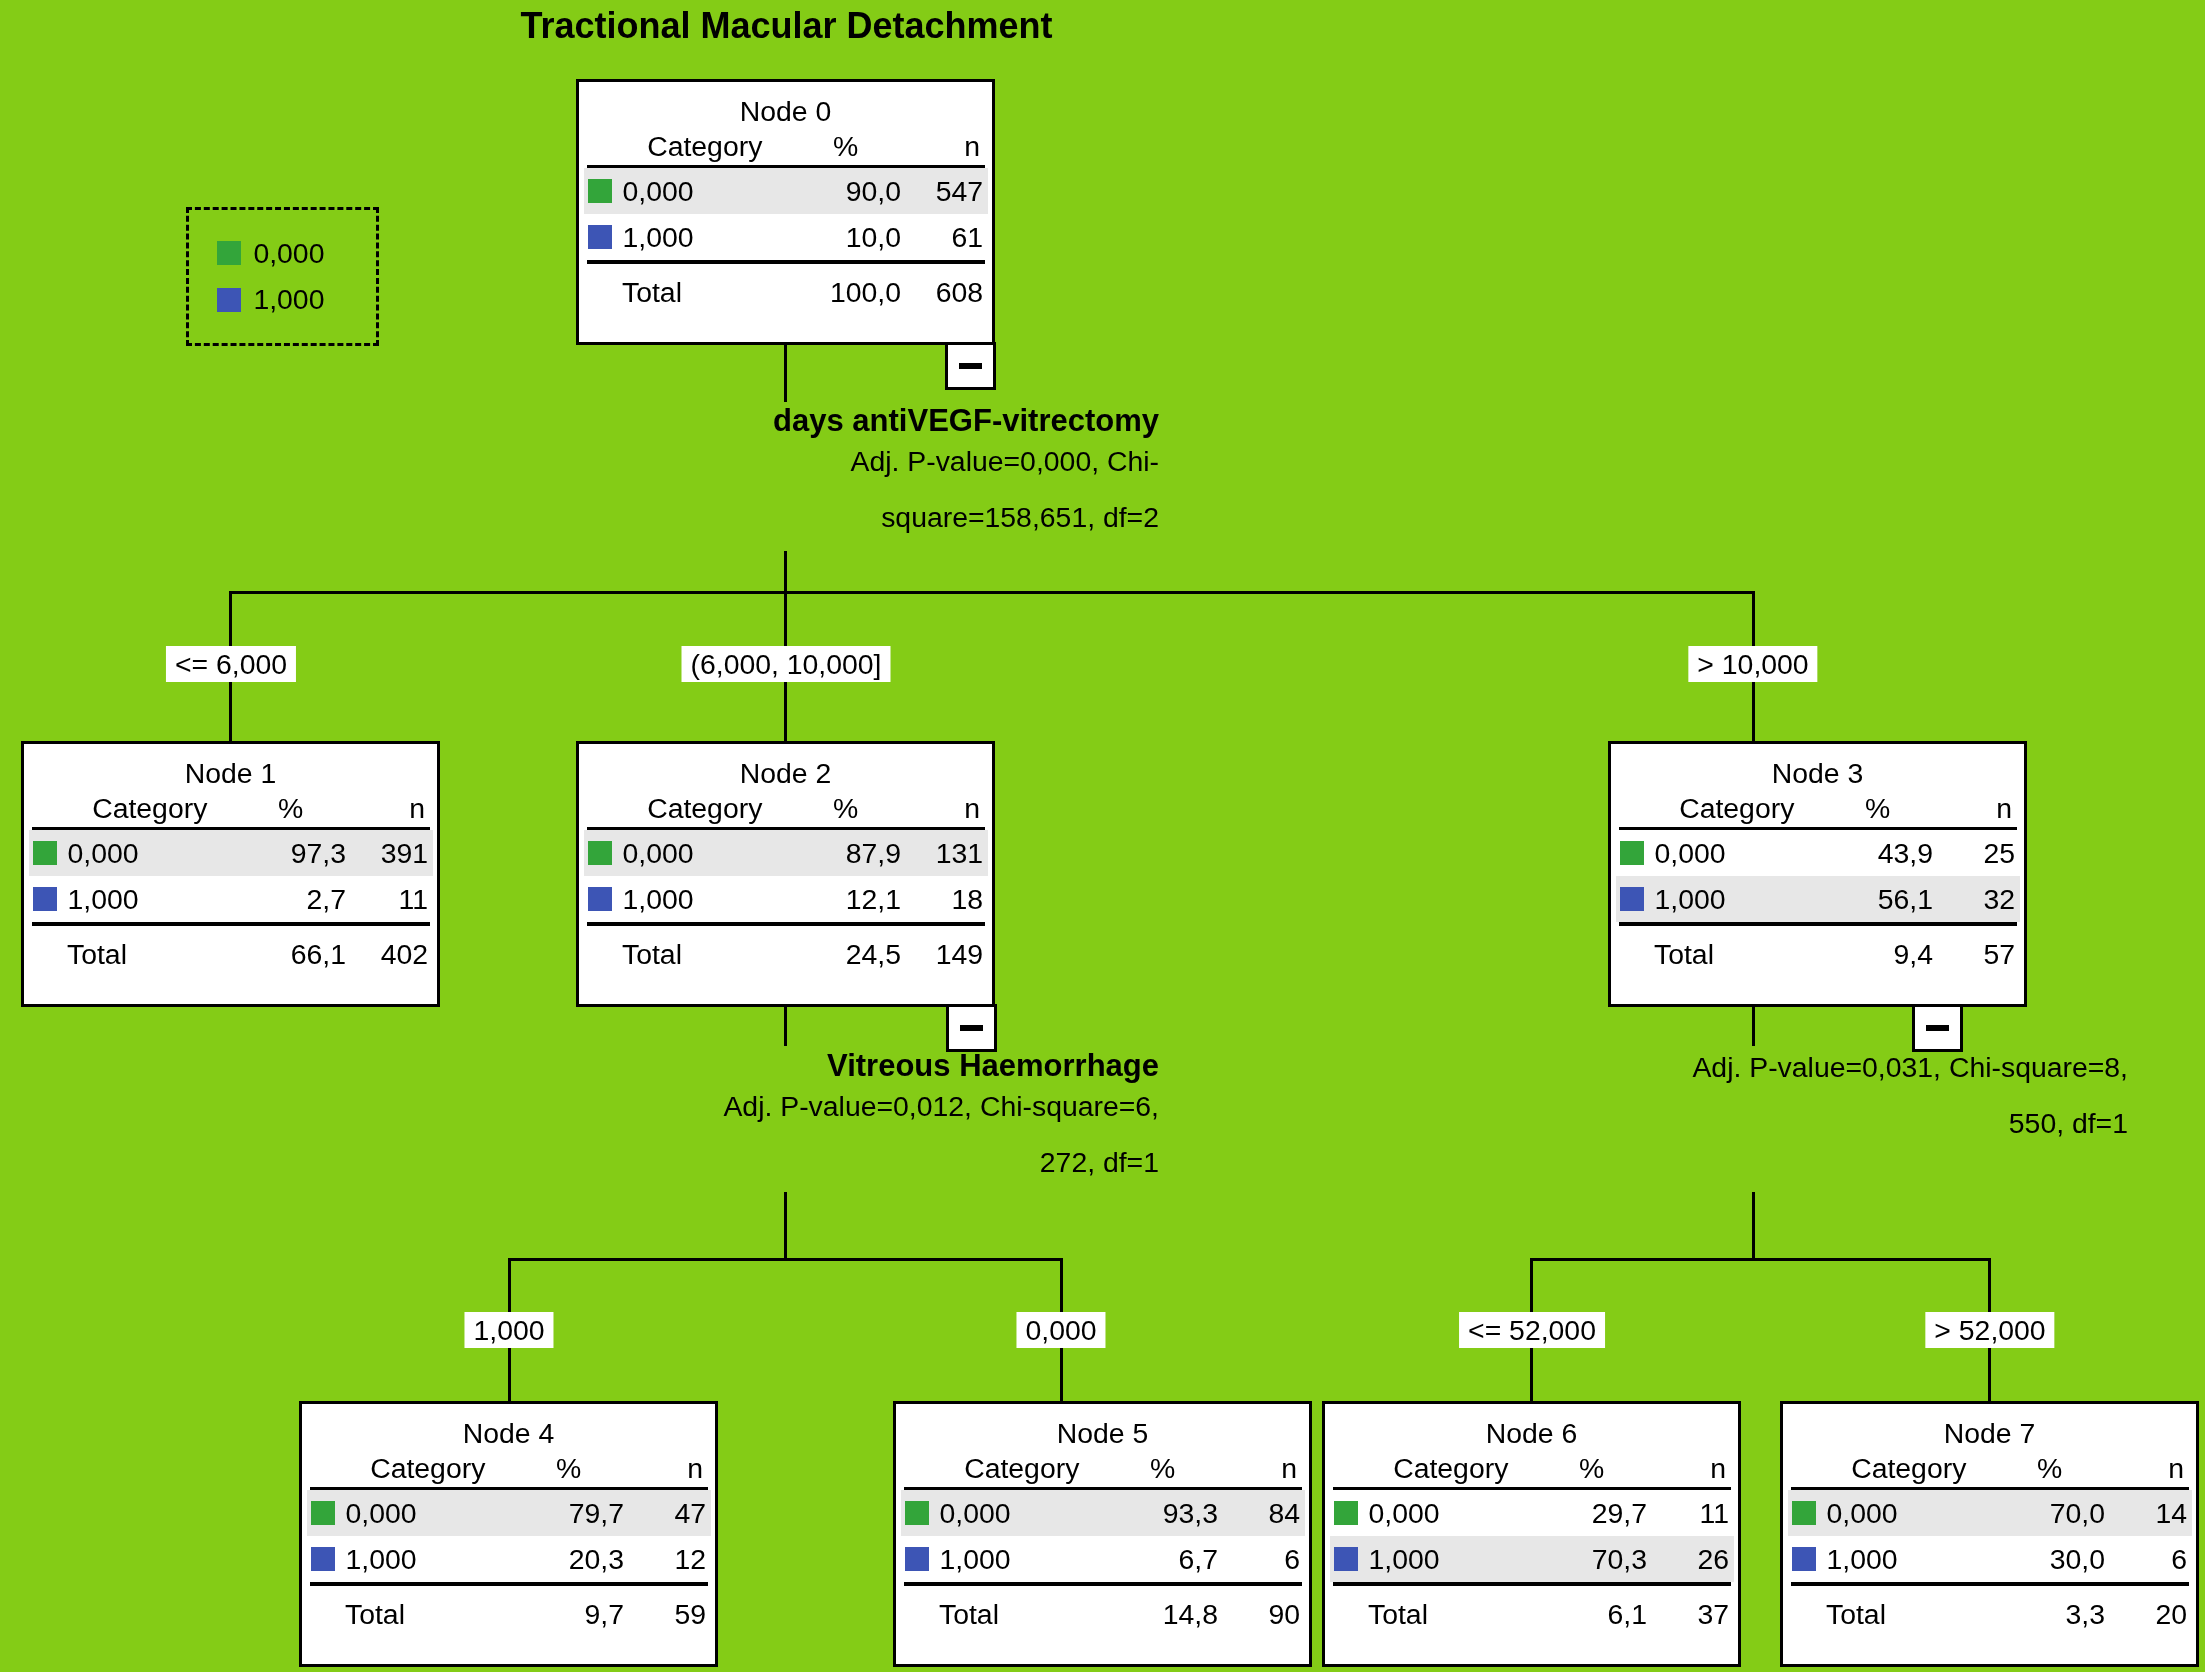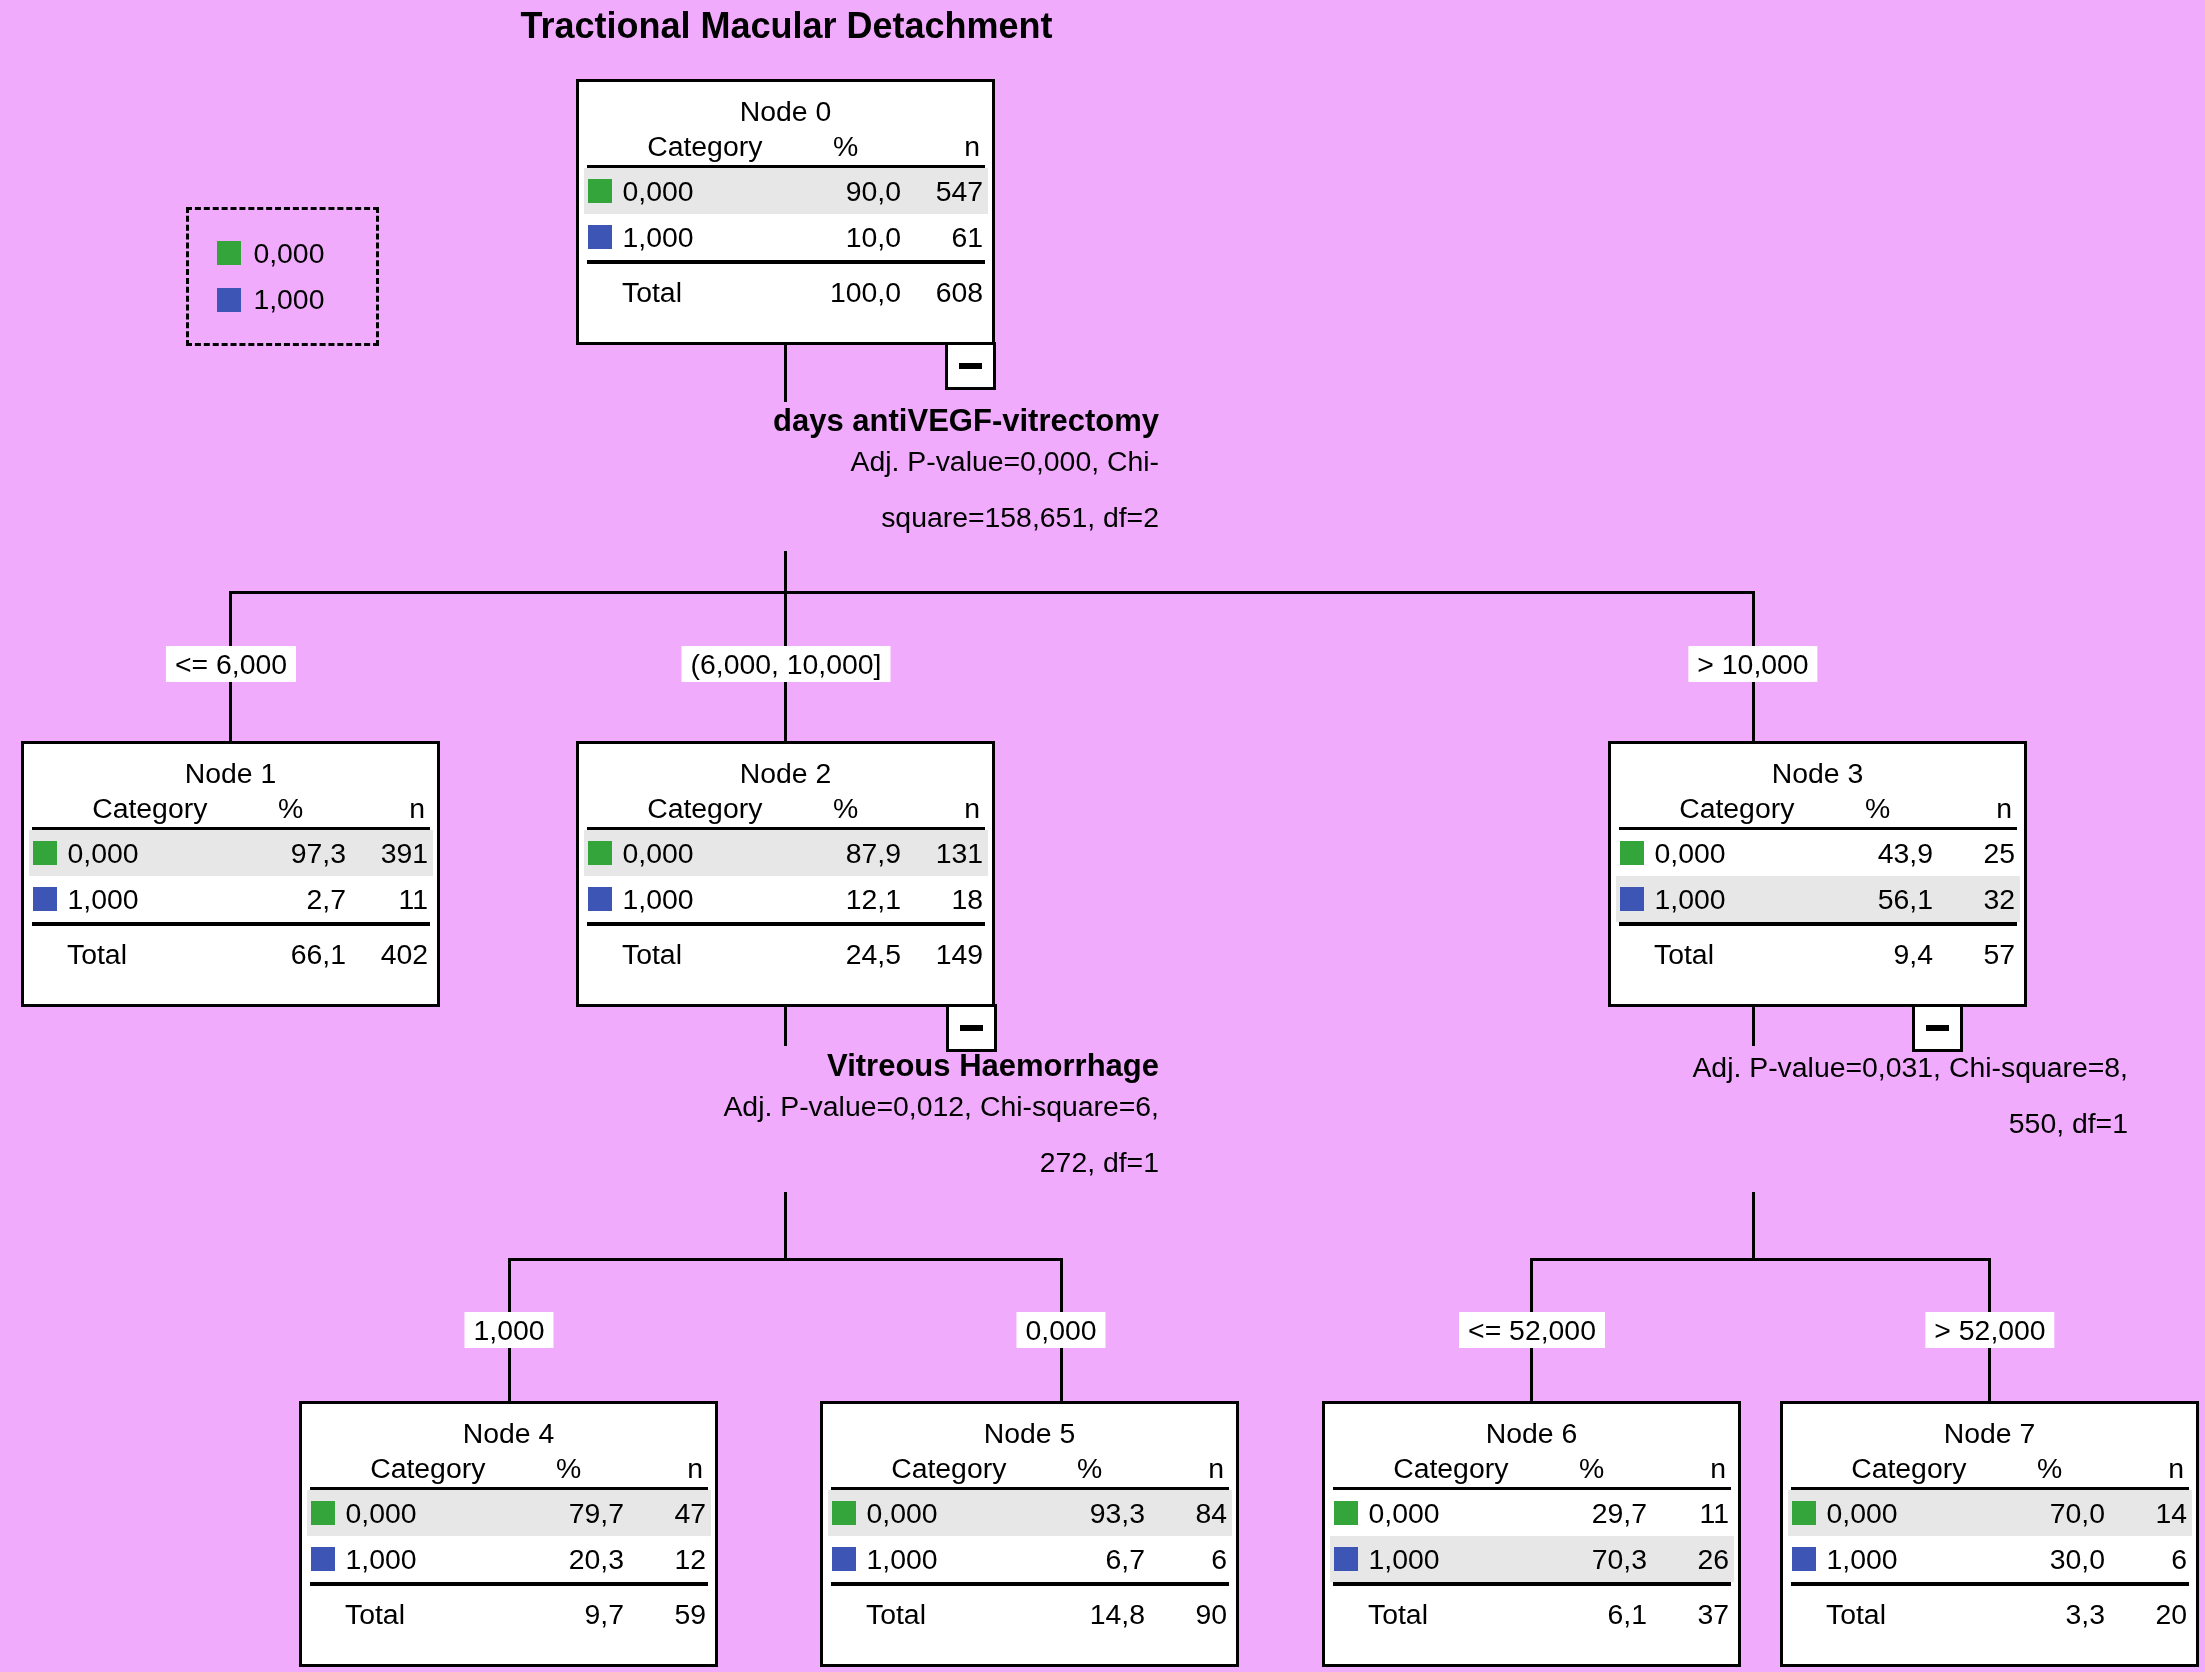--- a/index.html
+++ b/index.html
@@ -1,16 +1,16 @@
 <!DOCTYPE html>
 <html style="--c-green: #33a53a; --c-blue: #3d55b5; --c-shade: #e7e7e7;font-size:12px"><head>
 <meta charset="utf-8">
 <style>
   html,body{margin:0;padding:0;background:#fff;}
-  .canvas{position:relative;width:2205px;height:1672px;background:#f0abfc;overflow:hidden;
+  .canvas{position:relative;width:2205px;height:1672px;background:#84cc16;overflow:hidden;
           font-family:"Liberation Sans",sans-serif;color:#000;}
 
   .main-title{position:absolute;left:225px;top:4.5px;width:1123px;text-align:center;
               font-size:36px;font-weight:bold;letter-spacing:0px;}
 
   
   .legend{position:absolute;left:186px;top:207px;width:193px;height:139px;
           border:3.7px dashed #000;box-sizing:border-box;
           display:flex;flex-direction:column;justify-content:center;gap:13.5px;padding-left:28.4px;}
   .legend-row{display:flex;align-items:center;gap:12px;font-size:28.4px;}
@@ -256,21 +256,21 @@
       <span class="n">12</span>
     </div>
     <div class="hsep"></div>
     <div class="trow total">
       <span class="cat">Total</span>
       <span class="pct">9,7</span>
       <span class="n">59</span>
     </div>
   </div>
 
-  <div class="node" style="left:820px;top:1401px;">
+  <div class="node" style="left:893px;top:1401px;">
     <div class="node-title">Node 5</div>
     <div class="thead">
       <span class="cat">Category</span>
       <span class="pct">%</span>
       <span class="n">n</span>
     </div>
     <div class="hsep"></div>
     <div class="trow shaded">
       <span class="swatch green"></span>
       <span class="cat">0,000</span>

